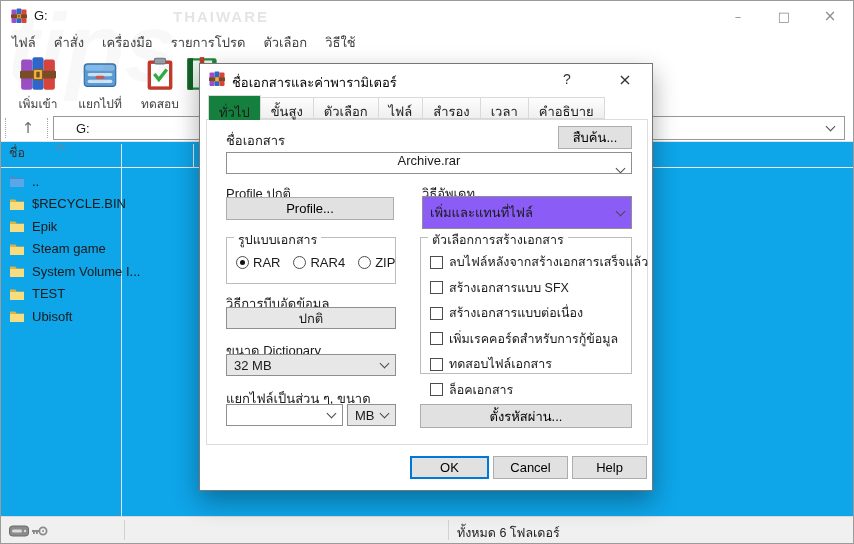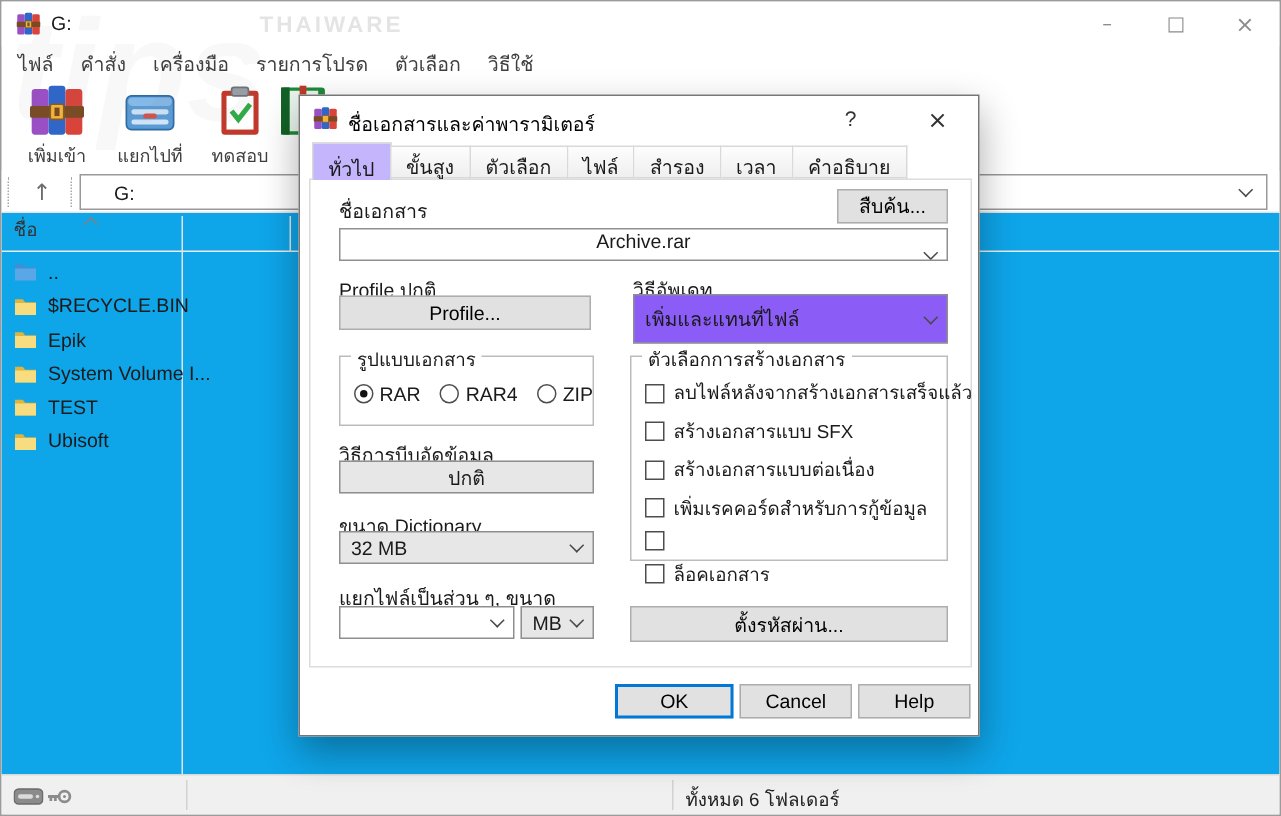--- a/index.html
+++ b/index.html
@@ -80,21 +80,21 @@
   .dlg-title { position:absolute; left:32px; top:8px; font-size:13px; color:#000; }
   .dlg-help { position:absolute; right:66px; top:0; width:38px; height:30px; display:flex;
               align-items:center; justify-content:center; color:#333; font-size:14px; }
   .dlg-close { position:absolute; right:4px; top:0; width:46px; height:30px; display:flex;
                align-items:center; justify-content:center; color:#333; font-size:16px;
                font-family:"DejaVu Sans",sans-serif; }
   .tabs { position:absolute; top:33px; left:8px; display:flex; z-index:2; }
   .tab { height:22px; padding:3px 10px 0; font-size:13px; background:linear-gradient(#fdfdfd,#efefef);
          border:1px solid #d9d9d9; border-left:none; white-space:nowrap; }
   .tab:first-child { border-left:1px solid #d9d9d9; }
-  .tab.active { background:#c4b5fd; border-left:1px solid #d9d9d9; border-bottom:none;
+  .tab.active { background:#15803d; border-left:1px solid #d9d9d9; border-bottom:none;
                 margin-top:-2px; height:25px; padding-top:6px; }
   .tabpage { position:absolute; top:55px; left:6px; width:442px; height:326px;
              border:1px solid #dcdcdc; background:#fff; z-index:1; }
 
   .dlbl { position:absolute; font-size:13px; color:#1a1a1a; white-space:nowrap; z-index:3; }
   .combo { position:absolute; border:1px solid #8f8f8f; background:#fff; display:flex;
            align-items:center; padding:0 7px; font-size:13px; z-index:3; white-space:nowrap; overflow:hidden; }
   .combo .chev { margin-left:auto; flex:none; }
   .combo.gray { background:#e7e7e7; }
   .btn { position:absolute; background:#e1e1e1; border:1px solid #adadad; font-size:13px;
@@ -251,20 +251,27 @@
             <path d="M1 3.5 h5.2 l1.6 2 H15 v8.5 H1 z" fill="#dcb440"></path>
             <path d="M1 6 H15 v8 H1 z" fill="#f7dd80"></path>
           </svg>
         <span class="fname">Epik</span>
       </div>
       <div class="fl-row">
         <svg viewBox="0 0 16 16">
             <path d="M1 3.5 h5.2 l1.6 2 H15 v8.5 H1 z" fill="#dcb440"></path>
             <path d="M1 6 H15 v8 H1 z" fill="#f7dd80"></path>
           </svg>
+        <span class="fname">Steam game</span>
+      </div>
+      <div class="fl-row">
+        <svg viewBox="0 0 16 16">
+            <path d="M1 3.5 h5.2 l1.6 2 H15 v8.5 H1 z" fill="#dcb440"></path>
+            <path d="M1 6 H15 v8 H1 z" fill="#f7dd80"></path>
+          </svg>
         <span class="fname">System Volume I...</span>
       </div>
       <div class="fl-row">
         <svg viewBox="0 0 16 16">
             <path d="M1 3.5 h5.2 l1.6 2 H15 v8.5 H1 z" fill="#dcb440"></path>
             <path d="M1 6 H15 v8 H1 z" fill="#f7dd80"></path>
           </svg>
         <span class="fname">TEST</span>
       </div>
       <div class="fl-row">
@@ -369,20 +376,21 @@
         <span class="cbx">
           <span class="cbox"></span>
           <span>สร้างเอกสารแบบต่อเนื่อง</span>
         </span>
         <span class="cbx">
           <span class="cbox"></span>
           <span>เพิ่มเรคคอร์ดสำหรับการกู้ข้อมูล</span>
         </span>
         <span class="cbx">
           <span class="cbox"></span>
+          <span>ทดสอบไฟล์เอกสาร</span>
         </span>
         <span class="cbx">
           <span class="cbox"></span>
           <span>ล็อคเอกสาร</span>
         </span>
       </div>
     </div>
 
     <span class="dlbl lbl-comp">วิธีการบีบอัดข้อมูล</span>
     <div class="combo gray combo-comp">

